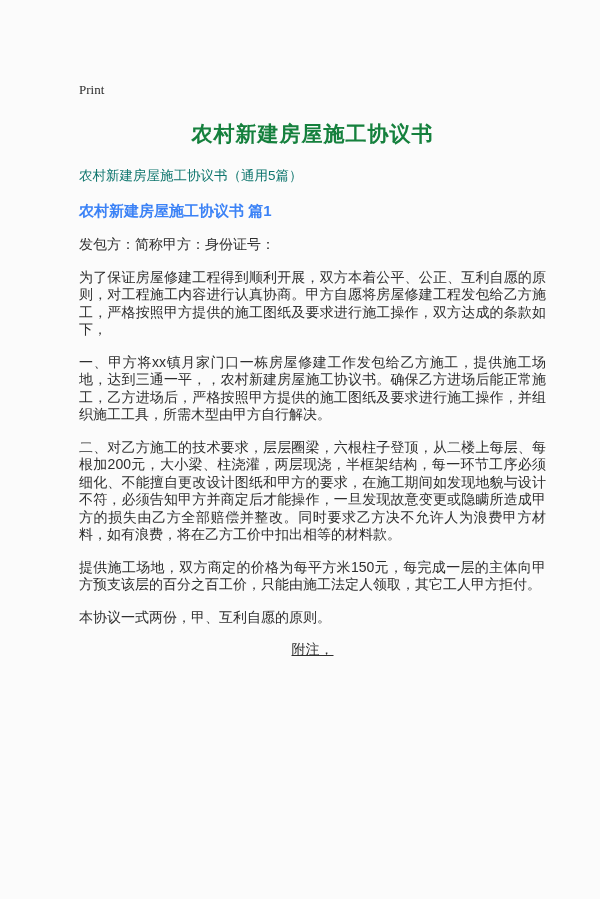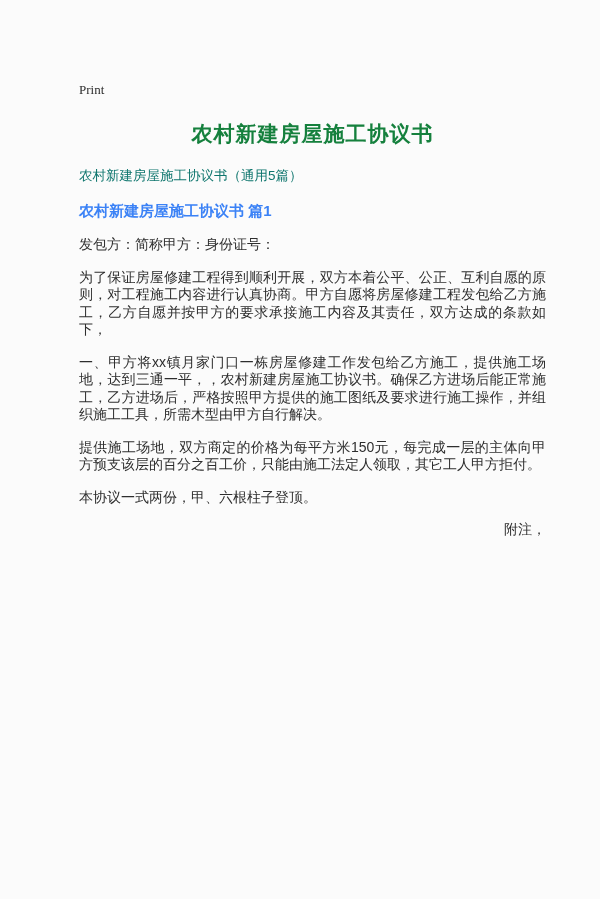--- a/index.html
+++ b/index.html
@@ -46,34 +46,36 @@
     margin-top: 17px;
   }
   p.para {
     font-size: 14px;
     line-height: 17.5px;
     text-align: justify;
     color: #2e2e2e;
     margin: 15px 0 0 0;
   }
   p.para:last-child {
-    text-align: right;
+    text-align: center;
+    text-decoration: underline;
   }
 </style>
 </head>
 <body>
 
 <div class="page">
   <span class="print-link">Print</span>
 
   <h1 class="doc-title">农村新建房屋施工协议书</h1>
 
   <div class="doc-subtitle">农村新建房屋施工协议书（通用5篇）</div>
 
   <div class="section-heading">农村新建房屋施工协议书 篇1</div>
 
   <p class="para">发包方：简称甲方：身份证号：</p>
-  <p class="para">为了保证房屋修建工程得到顺利开展，双方本着公平、公正、互利自愿的原则，对工程施工内容进行认真协商。甲方自愿将房屋修建工程发包给乙方施工，乙方自愿并按甲方的要求承接施工内容及其责任，双方达成的条款如下，</p>
+  <p class="para">为了保证房屋修建工程得到顺利开展，双方本着公平、公正、互利自愿的原则，对工程施工内容进行认真协商。甲方自愿将房屋修建工程发包给乙方施工，严格按照甲方提供的施工图纸及要求进行施工操作，双方达成的条款如下，</p>
   <p class="para">一、甲方将xx镇月家门口一栋房屋修建工作发包给乙方施工，提供施工场地，达到三通一平，，农村新建房屋施工协议书。确保乙方进场后能正常施工，乙方进场后，严格按照甲方提供的施工图纸及要求进行施工操作，并组织施工工具，所需木型由甲方自行解决。</p>
+  <p class="para">二、对乙方施工的技术要求，层层圈梁，六根柱子登顶，从二楼上每层、每根加200元，大小梁、柱浇灌，两层现浇，半框架结构，每一环节工序必须细化、不能擅自更改设计图纸和甲方的要求，在施工期间如发现地貌与设计不符，必须告知甲方并商定后才能操作，一旦发现故意变更或隐瞒所造成甲方的损失由乙方全部赔偿并整改。同时要求乙方决不允许人为浪费甲方材料，如有浪费，将在乙方工价中扣出相等的材料款。</p>
   <p class="para">提供施工场地，双方商定的价格为每平方米150元，每完成一层的主体向甲方预支该层的百分之百工价，只能由施工法定人领取，其它工人甲方拒付。</p>
-  <p class="para">本协议一式两份，甲、六根柱子登顶。</p>
+  <p class="para">本协议一式两份，甲、互利自愿的原则。</p>
   <p class="para">附注，</p>
 </div>
 
 </body></html>

